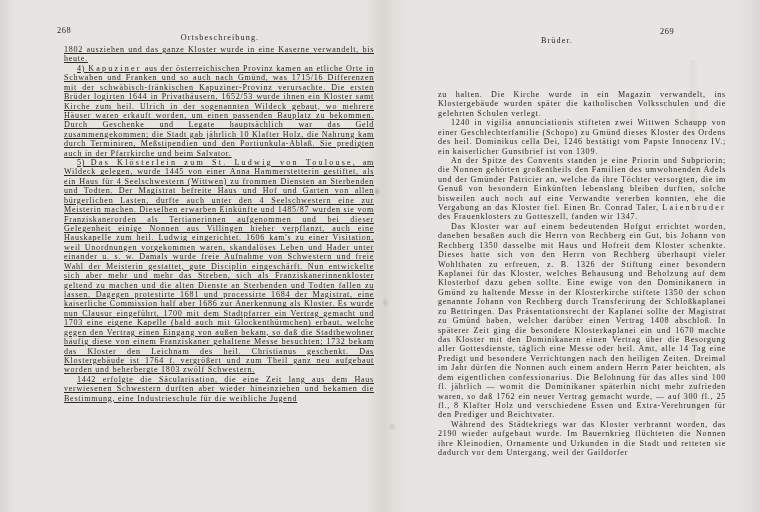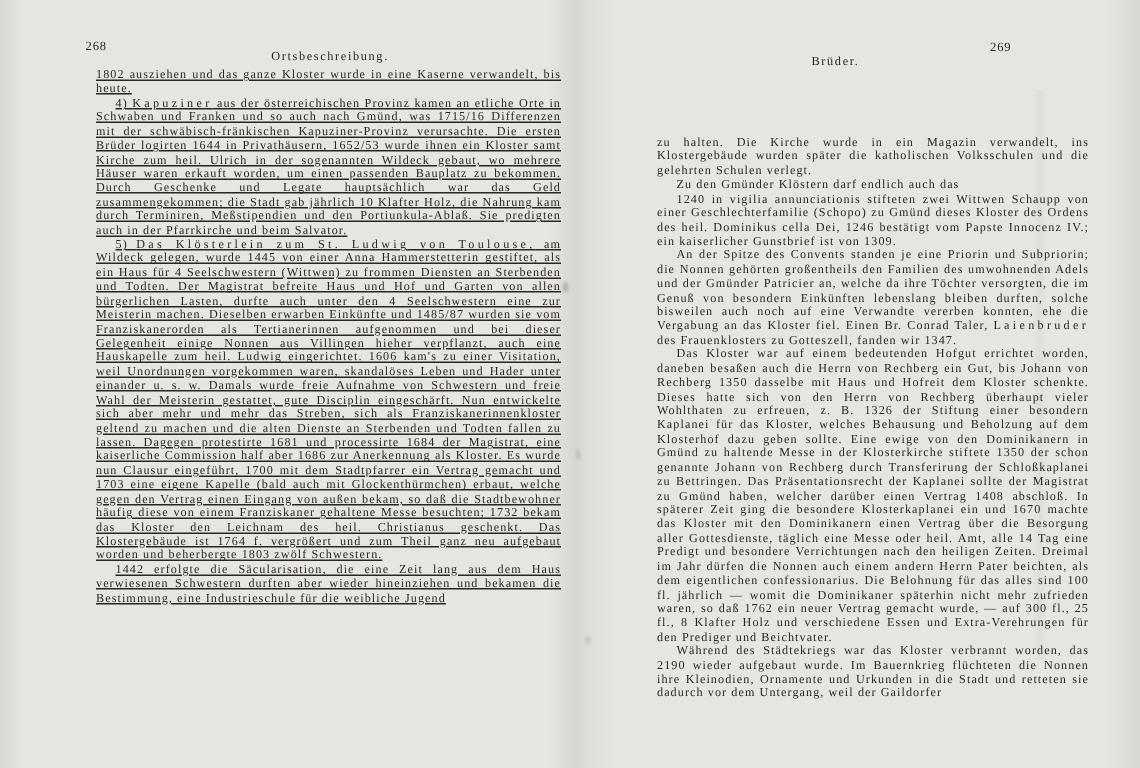--- a/index.html
+++ b/index.html
@@ -77,19 +77,18 @@
   </div>
 
   <div class="textcol" id="left-col">
       <p class="para"><span>1802 ausziehen und das ganze Kloster wurde in eine Kaserne verwandelt, bis heute.</span></p>
       <p class="para indent"><span>4) </span><span class="sperr">Kapuziner</span><span> aus der österreichischen Provinz kamen an etliche Orte in Schwaben und Franken und so auch nach Gmünd, was 1715/16 Differenzen mit der schwäbisch-fränkischen Kapuziner-Provinz verursachte. Die ersten Brüder logirten 1644 in Privathäusern, 1652/53 wurde ihnen ein Kloster samt Kirche zum heil. Ulrich in der sogenannten Wildeck gebaut, wo mehrere Häuser waren erkauft worden, um einen passenden Bauplatz zu bekommen. Durch Geschenke und Legate hauptsächlich war das Geld zusammengekommen; die Stadt gab jährlich 10 Klafter Holz, die Nahrung kam durch Terminiren, Meßstipendien und den Portiunkula-Ablaß. Sie predigten auch in der Pfarrkirche und beim Salvator.</span></p>
       <p class="para indent"><span>5) </span><span class="sperr">Das Klösterlein zum St. Ludwig von Toulouse,</span><span> am Wildeck gelegen, wurde 1445 von einer Anna Hammerstetterin gestiftet, als ein Haus für 4 Seelschwestern (Wittwen) zu frommen Diensten an Sterbenden und Todten. Der Magistrat befreite Haus und Hof und Garten von allen bürgerlichen Lasten, durfte auch unter den 4 Seelschwestern eine zur Meisterin machen. Dieselben erwarben Einkünfte und 1485/87 wurden sie vom Franziskanerorden als Tertianerinnen aufgenommen und bei dieser Gelegenheit einige Nonnen aus Villingen hieher verpflanzt, auch eine Hauskapelle zum heil. Ludwig eingerichtet. 1606 kam's zu einer Visitation, weil Unordnungen vorgekommen waren, skandalöses Leben und Hader unter einander u. s. w. Damals wurde freie Aufnahme von Schwestern und freie Wahl der Meisterin gestattet, gute Disciplin eingeschärft. Nun entwickelte sich aber mehr und mehr das Streben, sich als Franziskanerinnenkloster geltend zu machen und die alten Dienste an Sterbenden und Todten fallen zu lassen. Dagegen protestirte 1681 und processirte 1684 der Magistrat, eine kaiserliche Commission half aber 1686 zur Anerkennung als Kloster. Es wurde nun Clausur eingeführt, 1700 mit dem Stadtpfarrer ein Vertrag gemacht und 1703 eine eigene Kapelle (bald auch mit Glockenthürmchen) erbaut, welche gegen den Vertrag einen Eingang von außen bekam, so daß die Stadtbewohner häufig diese von einem Franziskaner gehaltene Messe besuchten; 1732 bekam das Kloster den Leichnam des heil. Christianus geschenkt. Das Klostergebäude ist 1764 f. vergrößert und zum Theil ganz neu aufgebaut worden und beherbergte 1803 zwölf Schwestern.</span></p>
       <p class="para indent"><span>1442 erfolgte die Säcularisation, die eine Zeit lang aus dem Haus verwiesenen Schwestern durften aber wieder hineinziehen und bekamen die Bestimmung, eine Industrieschule für die weibliche Jugend</span></p>
     </div>
   <div class="textcol" id="right-col">
       <p class="para"><span>zu halten. Die Kirche wurde in ein Magazin verwandelt, ins Klostergebäude wurden später die katholischen Volksschulen und die gelehrten Schulen verlegt.</span></p>
-      <p class="para indent"><span>Zu den Gmünder Klöstern darf endlich auch das</span></p>
       <p class="para indent"><span>1240 in vigilia annunciationis stifteten zwei Wittwen Schaupp von einer Geschlechterfamilie (Schopo) zu Gmünd dieses Kloster des Ordens des heil. Dominikus cella Dei, 1246 bestätigt vom Papste Innocenz IV.; ein kaiserlicher Gunstbrief ist von 1309.</span></p>
       <p class="para indent"><span>An der Spitze des Convents standen je eine Priorin und Subpriorin; die Nonnen gehörten großentheils den Familien des umwohnenden Adels und der Gmünder Patricier an, welche da ihre Töchter versorgten, die im Genuß von besondern Einkünften lebenslang bleiben durften, solche bisweilen auch noch auf eine Verwandte vererben konnten, ehe die Vergabung an das Kloster fiel. Einen Br. Conrad Taler, </span><span class="sperr">Laienbruder</span><span> des Frauenklosters zu Gotteszell, fanden wir 1347.</span></p>
       <p class="para indent"><span>Das Kloster war auf einem bedeutenden Hofgut errichtet worden, daneben besaßen auch die Herrn von Rechberg ein Gut, bis Johann von Rechberg 1350 dasselbe mit Haus und Hofreit dem Kloster schenkte. Dieses hatte sich von den Herrn von Rechberg überhaupt vieler Wohlthaten zu erfreuen, z. B. 1326 der Stiftung einer besondern Kaplanei für das Kloster, welches Behausung und Beholzung auf dem Klosterhof dazu geben sollte. Eine ewige von den Dominikanern in Gmünd zu haltende Messe in der Klosterkirche stiftete 1350 der schon genannte Johann von Rechberg durch Transferirung der Schloßkaplanei zu Bettringen. Das Präsentationsrecht der Kaplanei sollte der Magistrat zu Gmünd haben, welcher darüber einen Vertrag 1408 abschloß. In späterer Zeit ging die besondere Klosterkaplanei ein und 1670 machte das Kloster mit den Dominikanern einen Vertrag über die Besorgung aller Gottesdienste, täglich eine Messe oder heil. Amt, alle 14 Tag eine Predigt und besondere Verrichtungen nach den heiligen Zeiten. Dreimal im Jahr dürfen die Nonnen auch einem andern Herrn Pater beichten, als dem eigentlichen confessionarius. Die Belohnung für das alles sind 100 fl. jährlich — womit die Dominikaner späterhin nicht mehr zufrieden waren, so daß 1762 ein neuer Vertrag gemacht wurde, — auf 300 fl., 25 fl., 8 Klafter Holz und verschiedene Essen und Extra-Verehrungen für den Prediger und Beichtvater.</span></p>
       <p class="para indent"><span>Während des Städtekriegs war das Kloster verbrannt worden, das 2190 wieder aufgebaut wurde. Im Bauernkrieg flüchteten die Nonnen ihre Kleinodien, Ornamente und Urkunden in die Stadt und retteten sie dadurch vor dem Untergang, weil der Gaildorfer</span></p>
     </div>
 </div>
 
 </body></html>

